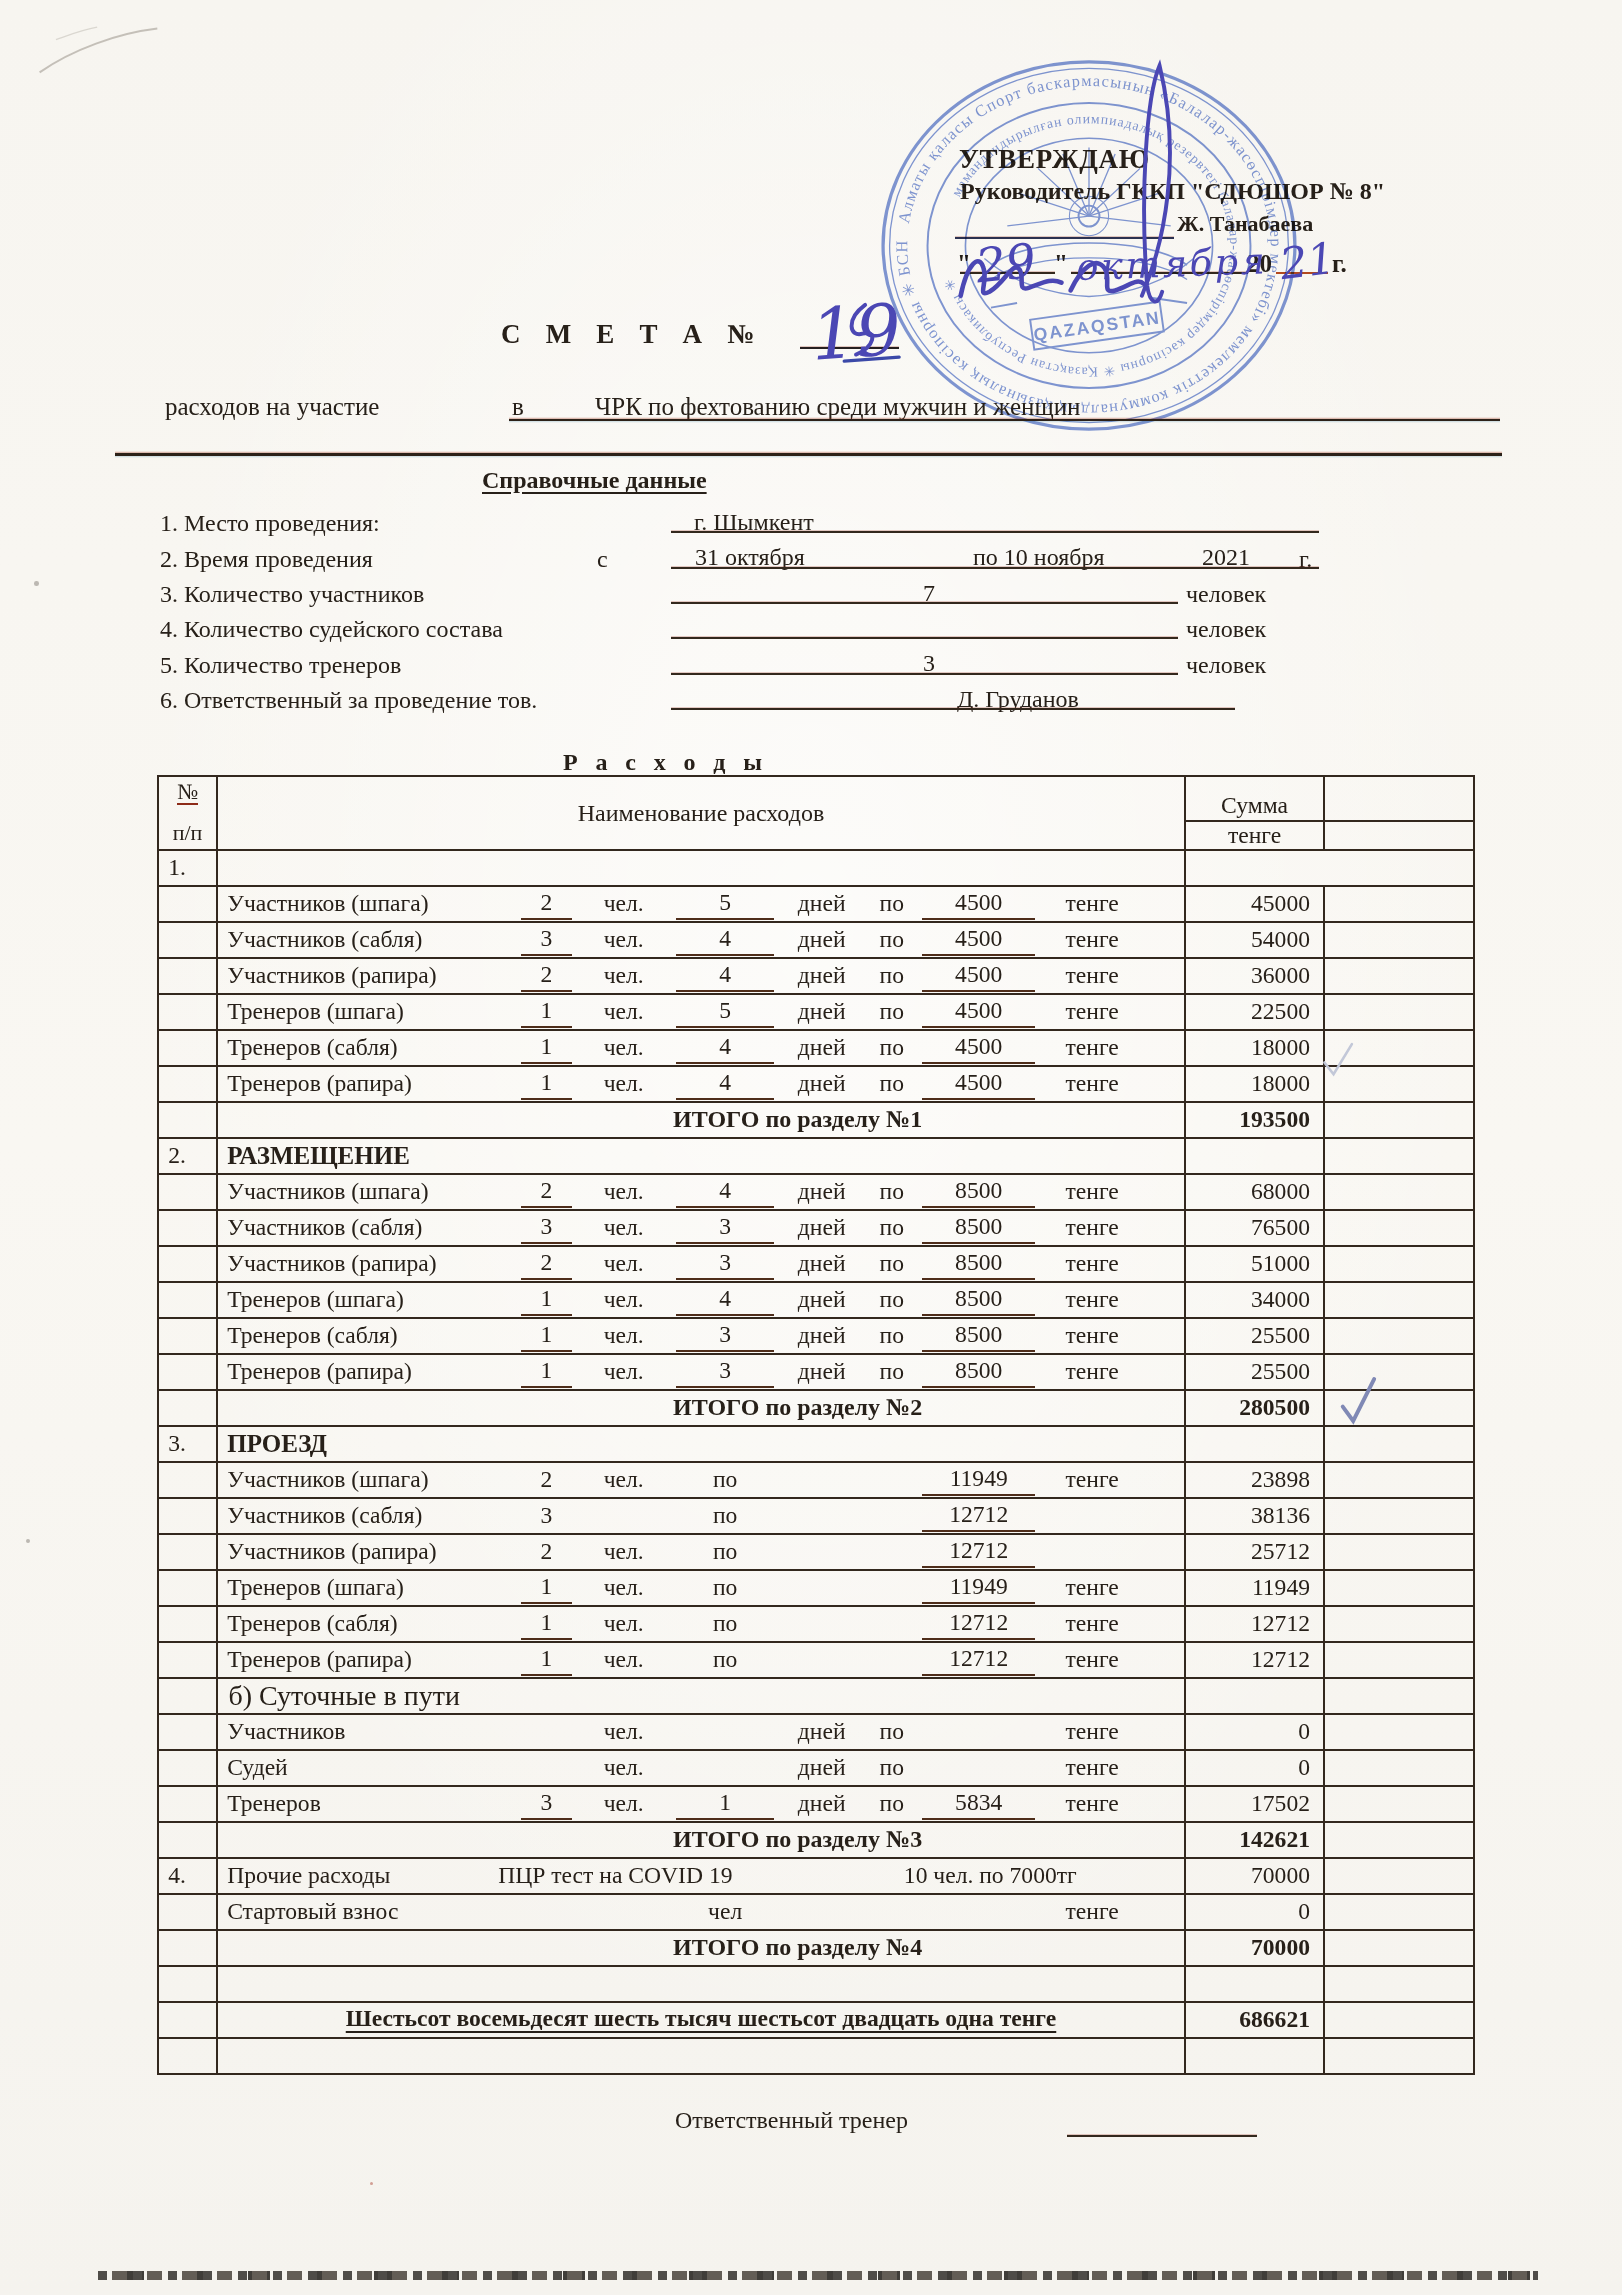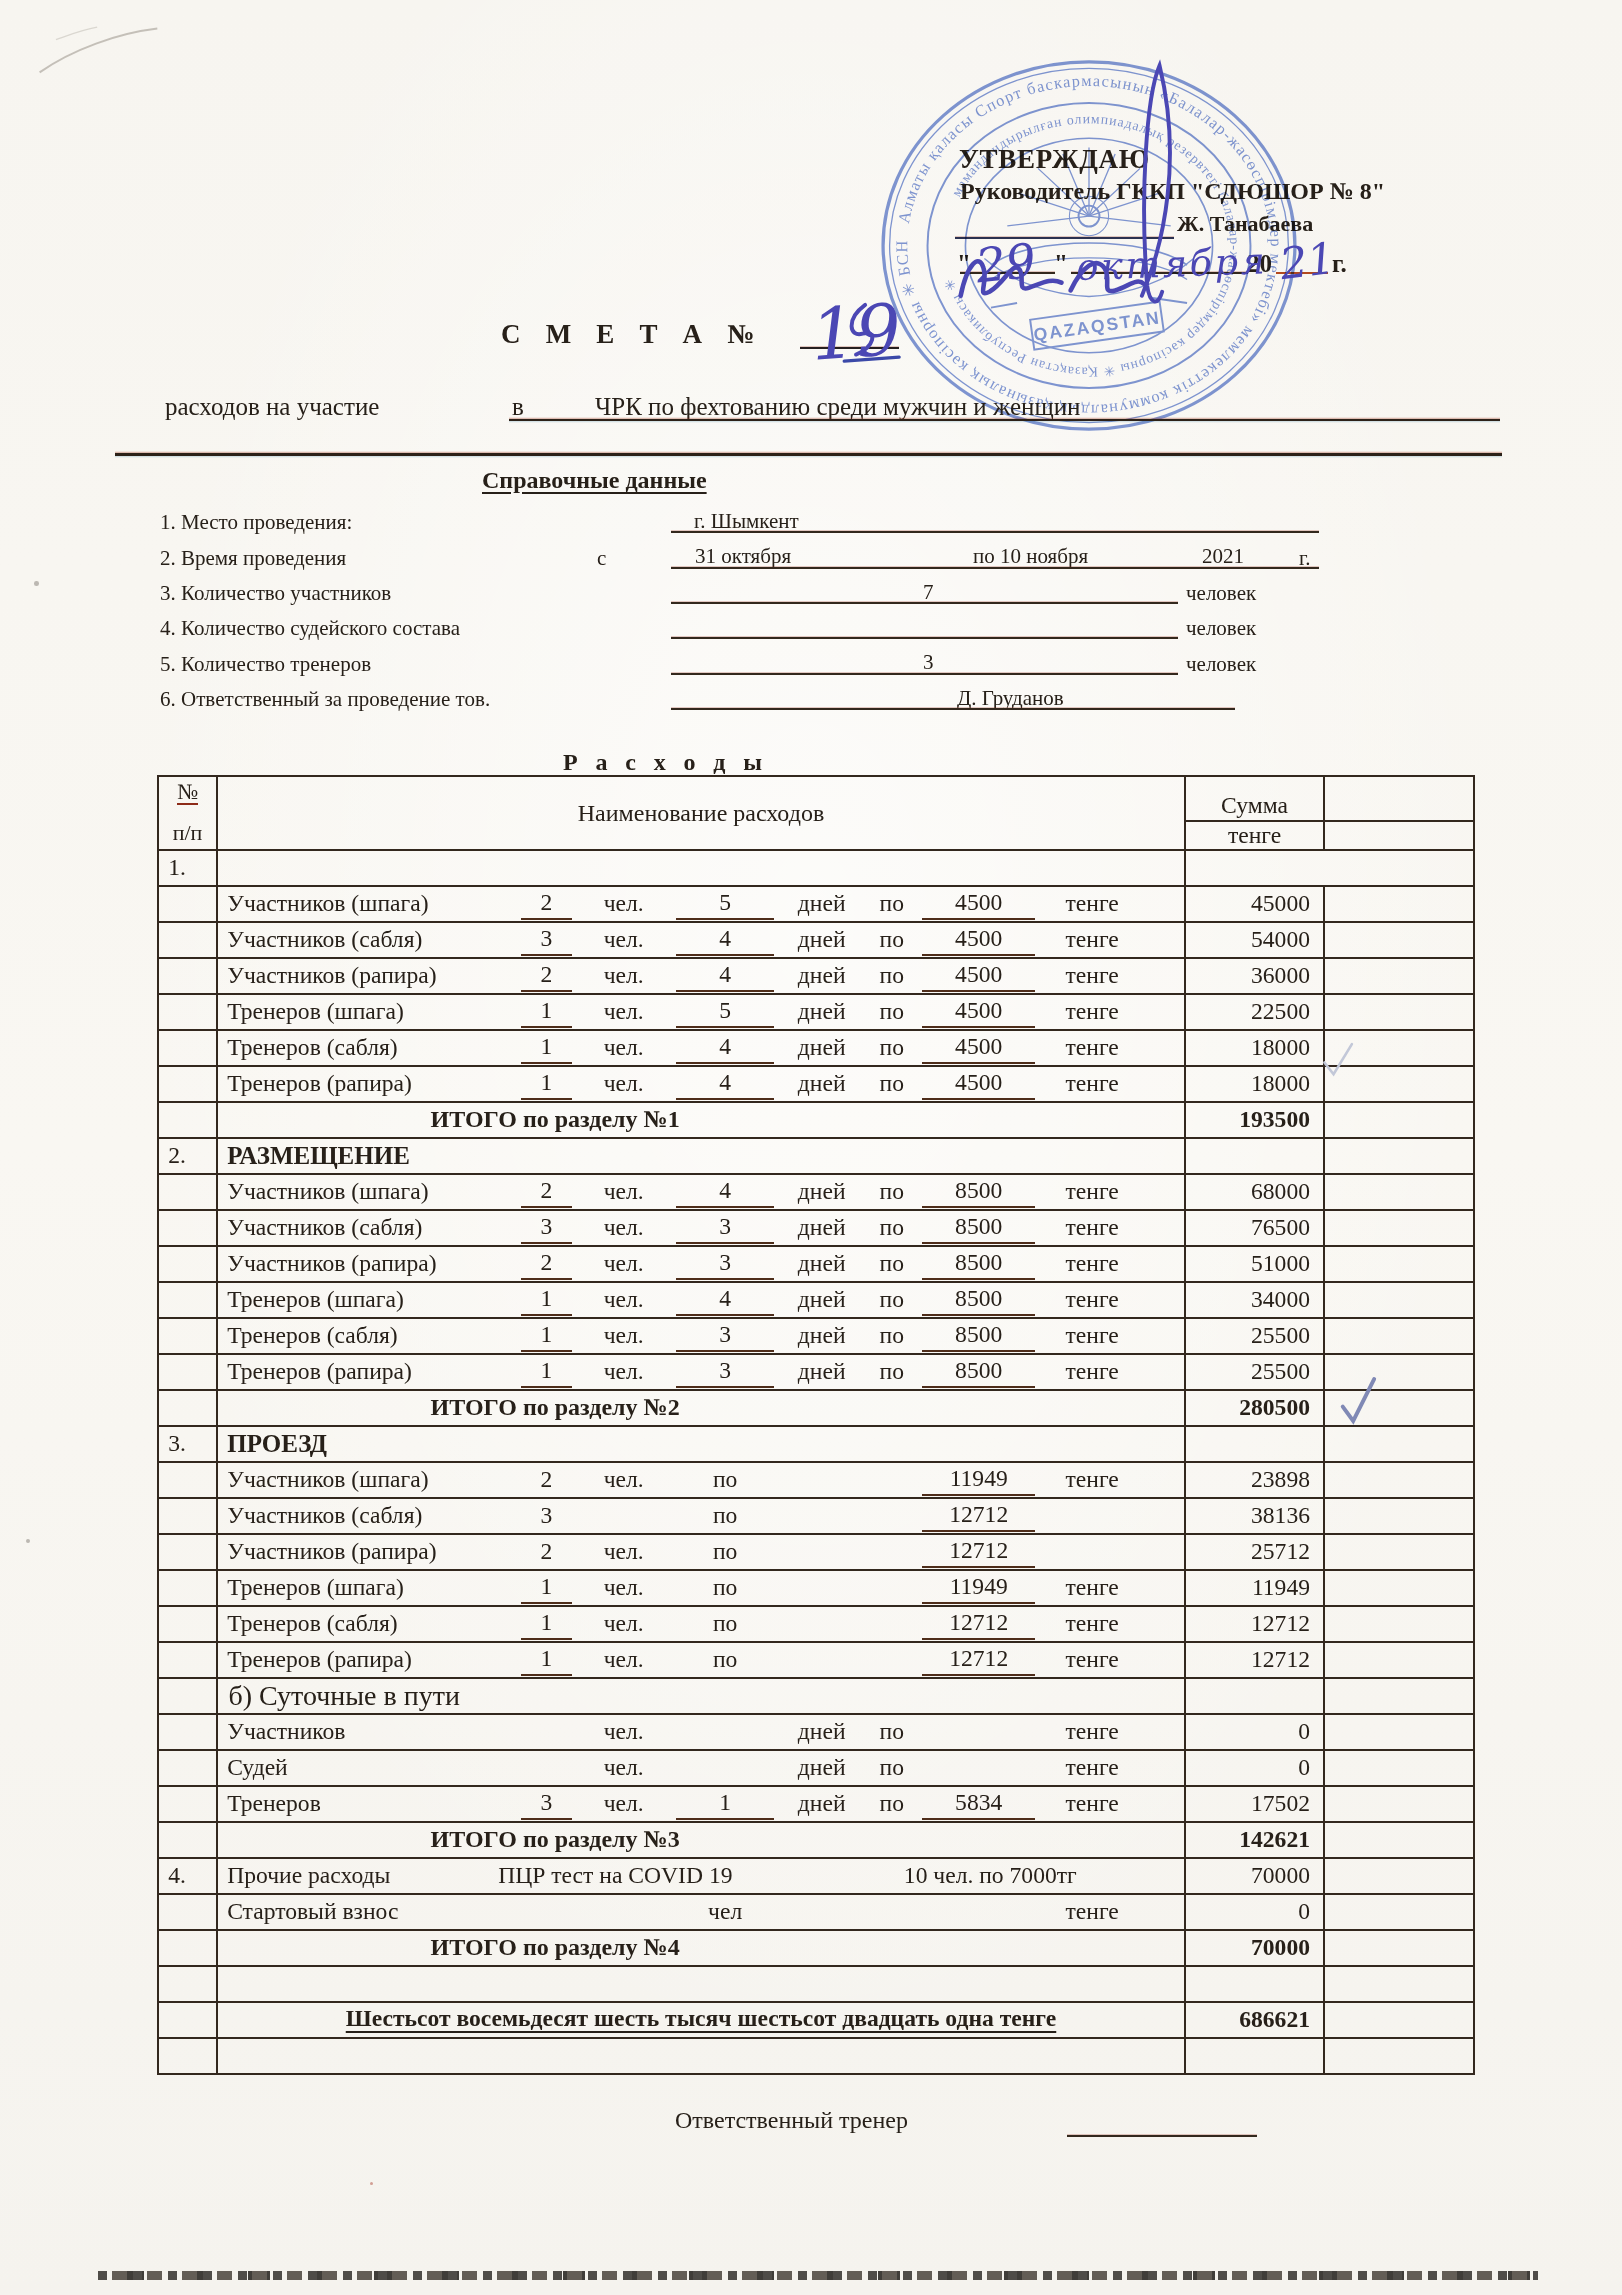--- a/index.html
+++ b/index.html
@@ -16,21 +16,21 @@
   .b{font-weight:bold;}
   
   .scanline{height:2.6px;background:#2c2118;box-shadow:0 -1.3px 0 rgba(155,45,20,.30), 0 1.3px 0 rgba(40,120,160,.18);}
   .fieldline{height:2px;background:#33281d;box-shadow:0 -0.7px 0 rgba(150,50,25,.35);}
   
   .approve-title{font-size:27px;font-weight:bold;letter-spacing:0.7px;}
   .approve-sub{font-size:24px;font-weight:bold;}
   
   .smeta{font-size:27px;font-weight:bold;letter-spacing:9.2px;}
   
-  .ref-label{font-size:21px;}
+  .ref-label{font-size:24px;}
   
   .xtable{position:absolute;left:157px;top:775px;width:1318px;border:2px solid #33281e;box-sizing:border-box;background:transparent;}
   .thead{display:grid;grid-template-columns:57px 968px 139px 1fr;height:72px;box-sizing:border-box;}
   .thead .hc{border-left:2px solid #33281e;box-sizing:border-box;}
   .thead .hc:first-child{border-left:none;}
   .hnum{display:flex;flex-direction:column;align-items:center;justify-content:space-between;padding:2.6px 0;font-size:22px;}
   .hnum .nu{border-bottom:2px solid #8d2b18;line-height:1.05;}
   .hname{display:flex;align-items:center;justify-content:center;font-size:24px;}
   .hsplit{display:flex;flex-direction:column;}
   .hsplit > div{flex:1;display:flex;align-items:center;justify-content:center;font-size:23.6px;box-sizing:border-box;}
@@ -40,21 +40,21 @@
   .trow .c:first-child{border-left:none;}
   .cnum{font-size:23.6px;text-align:left;padding-left:9.2px;line-height:33px;}
   .cname{position:relative;}
   .csum{font-size:23.6px;text-align:right;padding-right:13px;line-height:33px;}
   .cells{display:grid;grid-template-columns:31% 6% 10% 11% 9% 5.5% 12.5% 11% 4%;height:100%;align-items:stretch;font-size:23.6px;}
   .cells span{display:block;text-align:center;line-height:33px;white-space:nowrap;}
   .cells .lbl{text-align:left;padding-left:9.2px;}
   .uv{height:30px !important;line-height:29px !important;margin:1.3px 3.9px 2.6px 3.9px;border-bottom:2px solid #4e2d1a;align-self:end;}
   .secrow .cname{font-size:25px;font-weight:bold;line-height:33px;padding-left:9.2px;}
   .subrow .cname{font-size:28px;line-height:33px;padding-left:10.5px;}
-  .totlbl{display:block;margin-left:22%;width:76%;font-weight:bold;font-size:24px;line-height:33px;}
+  .totlbl{display:block;margin-left:22%;width:76%;text-align:center;font-weight:bold;font-size:24px;line-height:33px;}
   .wordslbl{display:block;margin:0 auto;width:92%;text-align:center;font-weight:bold;font-size:23.6px;line-height:31px;text-decoration:underline;text-underline-offset:4.6px;}
   .notelbl{display:block;width:83%;text-align:right;font-size:23.6px;line-height:33px;margin-top:28px;}
   .freecells{display:grid;grid-template-columns:29% 42% 29%;height:100%;font-size:23.6px;}
   .freecells span{line-height:33px;white-space:nowrap;}
   .sumb{font-weight:bold;}
   
   .hw{font-family:"DejaVu Serif", serif;font-style:italic;fill:#4b47b4;}
   
   .scanband{
     position:absolute;left:98px;top:2271px;width:1440px;height:8.5px;opacity:.85;

